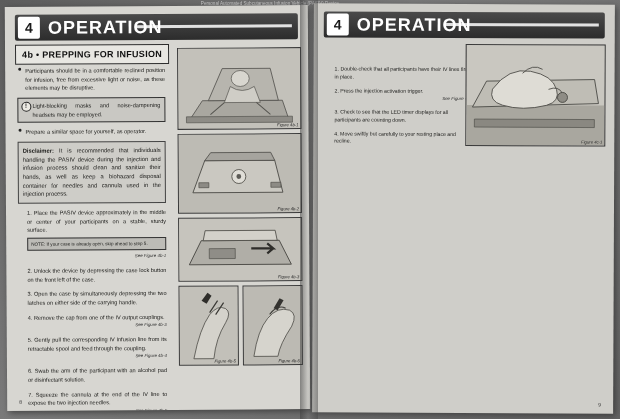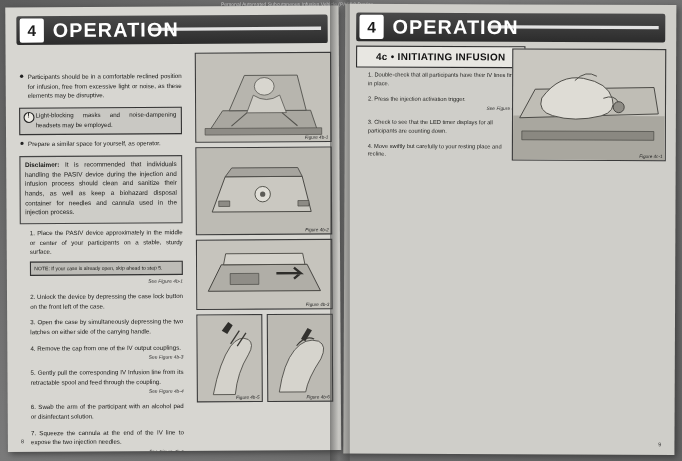--- a/index.html
+++ b/index.html
@@ -82,20 +82,23 @@
   </div>
 
   <div class="page-left">
 
     <div class="hdr">
       <div class="num">4</div>
       <div class="ttl">OPERATION</div>
       <div class="rule"></div>
     </div>
 
+    <div class="sect" style="top:38px;">
+      <span>4b • PREPPING FOR INFUSION</span>
+    </div>
 
     <div class="col" style="left:12px;top:60px;width:148px;">
       <div class="li">
         <span class="bullet"></span>
         <span>Participants should be in a comfortable reclined position for infusion, free from excessive light or noise, as these elements may be disruptive.</span>
       </div>
 
       <div class="warnbox">
         <span class="wicon"></span>
         <span>Light-blocking masks and noise-dampening headsets may be employed.</span>
@@ -218,23 +221,20 @@
   </div>
 
   <div class="page-right">
 
     <div class="hdr">
       <div class="num">4</div>
       <div class="ttl">OPERATION</div>
       <div class="rule"></div>
     </div>
 
-    <div class="sect" style="top:38px;">
-      <span>4c • INITIATING INFUSION</span>
-    </div>
 
     <div class="rlist" style="left:12px;top:62px;width:148px;">
       <div class="numli">
         <span class="numlab">1.</span>
         <span>Double-check that all participants have their IV lines firmly in place.</span>
       </div>
       <div class="numli">
         <span class="numlab">2.</span>
         <span>Press the injection activation trigger.</span>
         <div class="figref">See Figure 4c-1</div>

